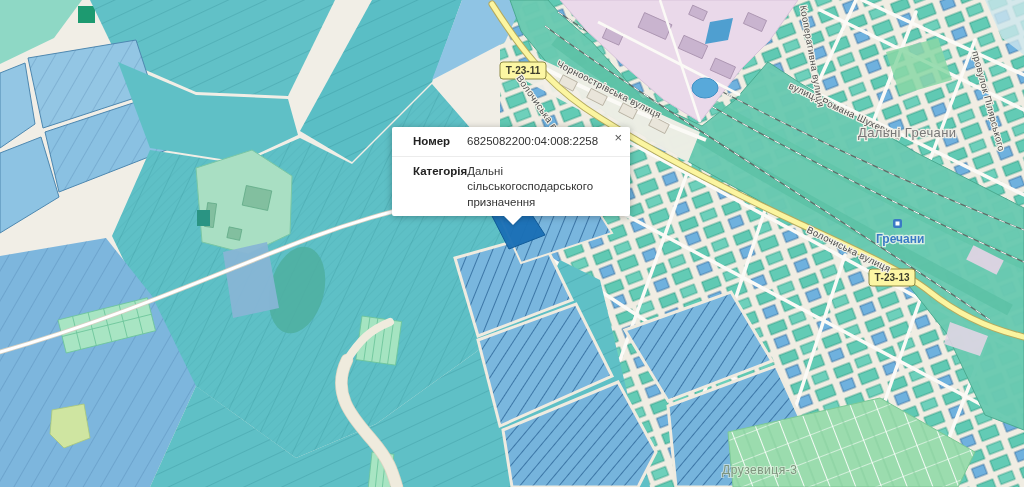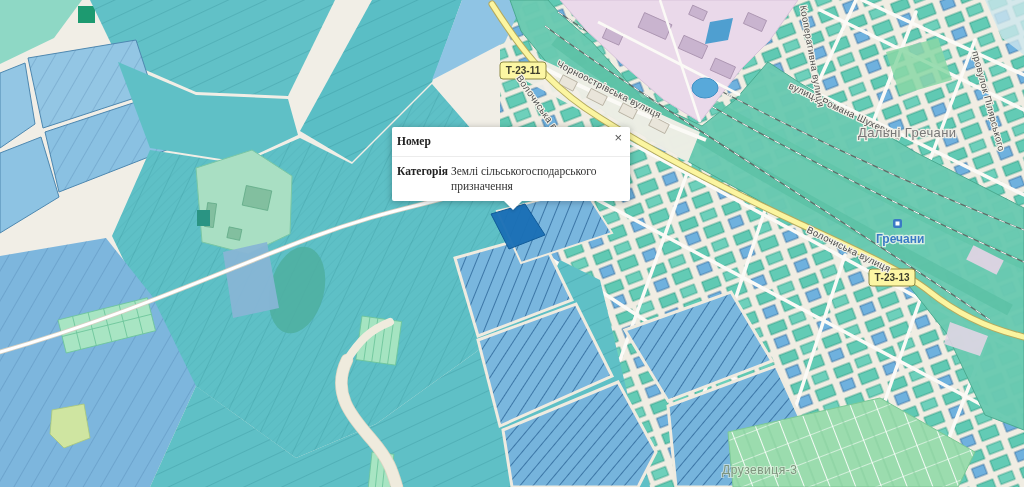--- a/index.html
+++ b/index.html
@@ -14,21 +14,21 @@
     paint-order:stroke;stroke:#d9efe4;stroke-width:2.4px;}
   .coop-label{font-size:12px;fill:#7e957e;letter-spacing:.5px;
     paint-order:stroke;stroke:rgba(240,245,235,.55);stroke-width:2px;}
   .badge-text{font-size:10px;font-weight:bold;fill:#3e3e2e;text-anchor:middle;}
   
   .popup{position:absolute;left:392px;top:127px;width:238px;background:#fff;
     border-radius:2px;box-shadow:0 1px 7px rgba(0,0,0,.28);font-size:11.5px;color:#333;z-index:5;}
   .popup::after{content:"";position:absolute;left:112px;bottom:-9px;width:0;height:0;
     border:9px solid transparent;border-top:9px solid #fff;border-bottom:0;
     filter:drop-shadow(0 2px 1px rgba(0,0,0,.12));}
-  .popup-row{display:flex;padding:7px 12px 6px 5px;line-height:1.35;font-family:Liberation Serif, serif;}
+  .popup-row{display:flex;padding:7px 12px 6px 21px;line-height:1.35;}
   .popup-row + .popup-row{border-top:1px solid #ececec;justify-content:flex-end;}
   .popup-label{flex:0 0 54px;font-weight:bold;color:#222;}
   .popup-value{flex:1;color:#333;}
   .popup-close{position:absolute;top:2px;right:6px;font-size:13px;color:#555;
     cursor:pointer;line-height:14px;background:none;border:0;padding:2px;font-family:inherit;}
 </style>
 </head>
 <body>
 
 <div class="stage">
@@ -251,20 +251,21 @@
     <rect x="895.5" y="221.5" width="4" height="4" fill="#ffffff"></rect>
     <text class="station-label" x="876" y="243">Гречани</text>
     <text class="coop-label" x="722" y="474">Друзевиця-3</text>
   </g>
 </svg>
 
 <div class="popup">
   <button class="popup-close">×</button>
   <div class="popup-row">
     <div class="popup-label">Номер</div>
+    <div class="popup-value">6825082200:04:008:2258</div>
   </div>
   <div class="popup-row">
     <div class="popup-label">Категорія</div>
-    <div class="popup-value">Землі сільськогосподарського призначення</div>
+    <div class="popup-value">Дальні сільськогосподарського призначення</div>
   </div>
 </div>
 
 </div>
 
 </body></html>

